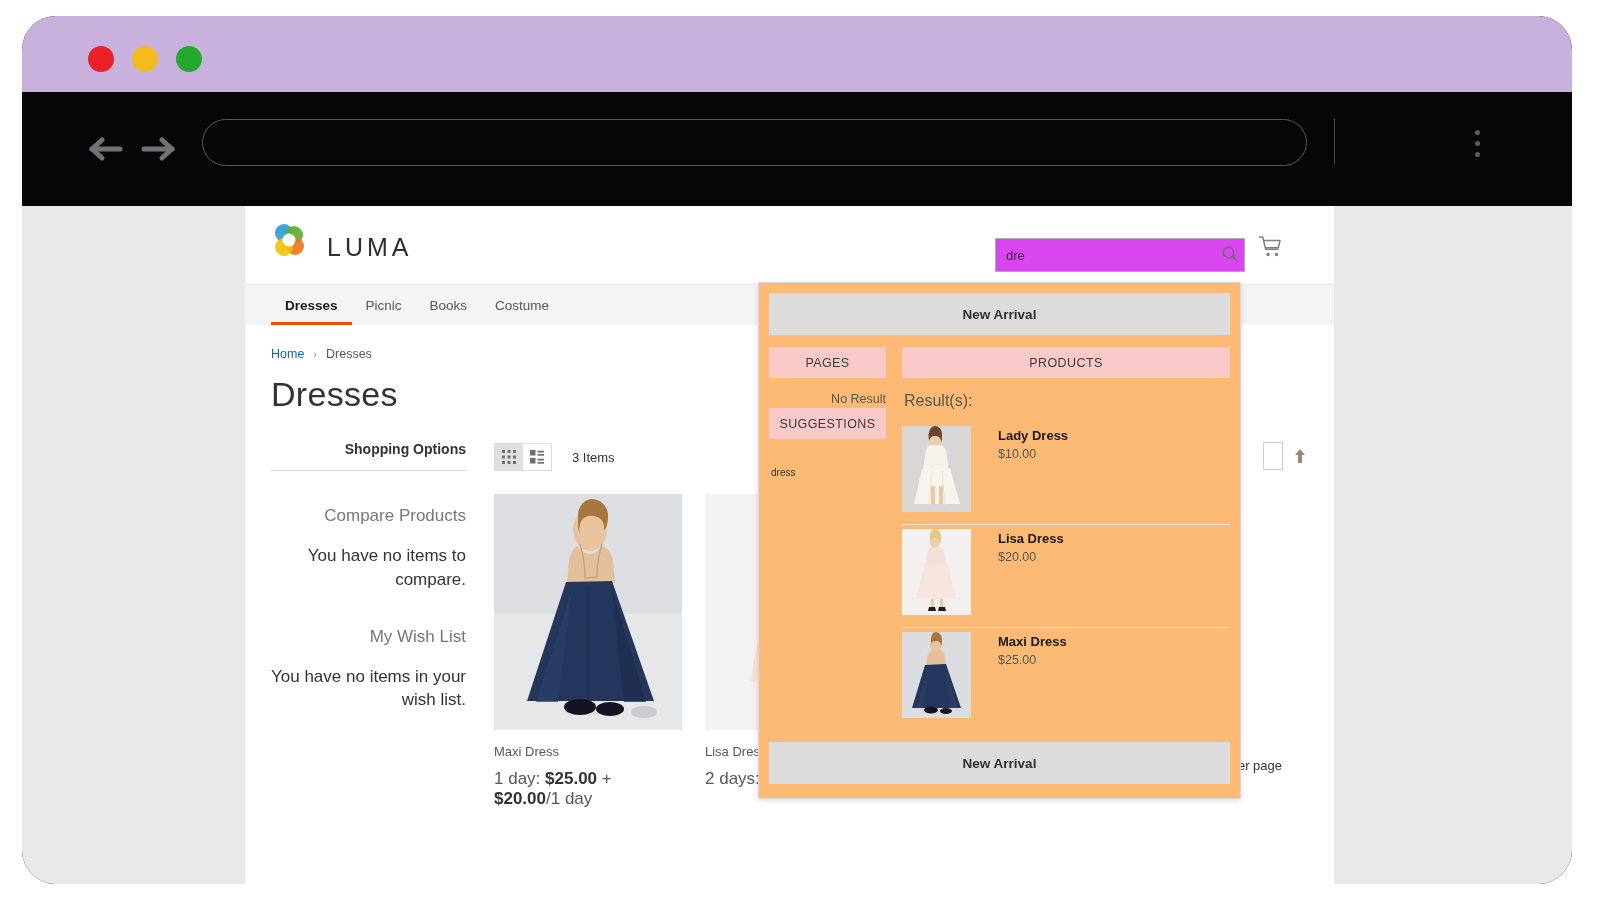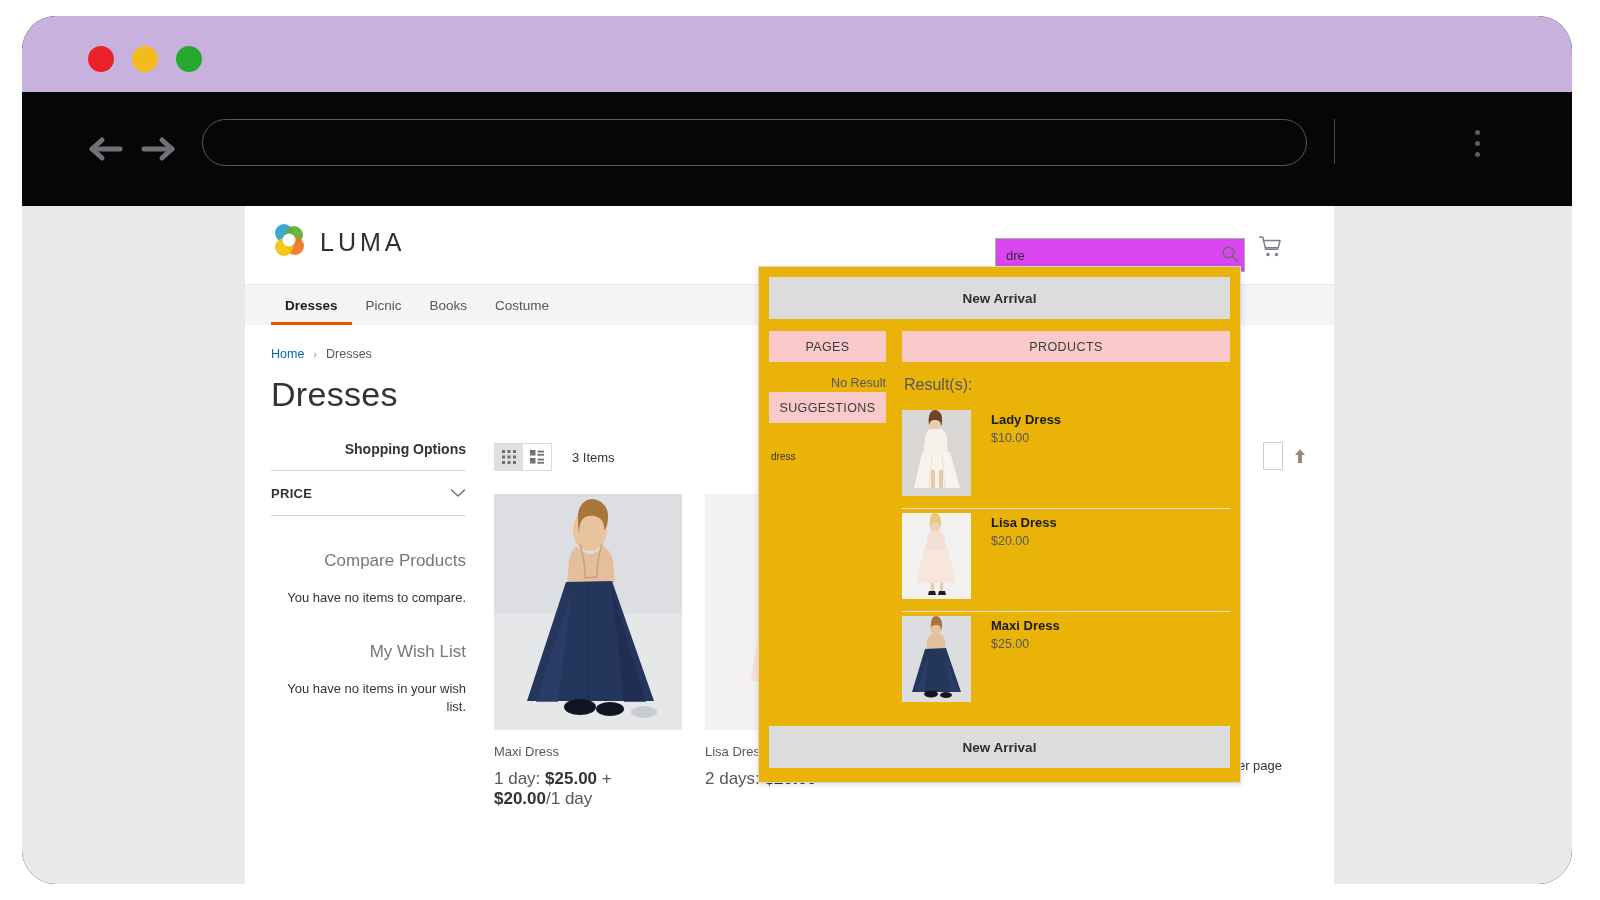--- a/index.html
+++ b/index.html
@@ -92,21 +92,21 @@
   }
 
   
   #site-header {
     position: relative;
     height: 78px;
     background: #ffffff;
   }
   #logo {
     position: absolute; left: 26px; top: 16px;
-    display: flex; align-items: center; gap: 13px;
+    display: flex; align-items: flex-end; gap: 20px;
   }
   #logo-text {
     font-size: 25px; letter-spacing: 4px;
     color: #2f2f2f; font-weight: 400;
   }
   #search-wrap {
     position: absolute; left: 750px; top: 32px;
     width: 250px; height: 34px;
   }
   #search-input {
@@ -182,21 +182,21 @@
   }
   .filter-row .label {
     font-size: 13px; font-weight: 700; color: #333;
     letter-spacing: 0.3px;
   }
   .block-title {
     font-size: 17px; font-weight: 400; color: #777;
     margin-top: 35px;
   }
   .block-text {
-    font-size: 13px; color: #333;
+    font-size: 17px; color: #333;
     margin-top: 18px; line-height: 1.4;
   }
 
   
   #main-col { flex: 1; padding-left: 28px; position: relative; }
   #toolbar-row {
     display: flex; align-items: center;
     height: 32px; position: relative;
   }
   .view-modes {
@@ -257,23 +257,23 @@
     border: 1px solid #ccc; background: #fff;
     height: 28px; padding: 0 5px 0 9px;
     font-size: 13px; color: #333;
     font-family: "Liberation Sans", sans-serif;
     border-radius: 2px;
   }
 
   
   #autocomplete {
     position: absolute;
-    left: 513px; top: 60px;
+    left: 513px; top: 76px;
     width: 483px;
-    background: #eab308;
+    background: #fdba74;
     border: 1px solid #d8d8d8;
     box-shadow: 0 2px 6px rgba(0,0,0,0.13);
     z-index: 50;
   }
   .ac-banner {
     background: #dcdcdc;
     height: 42px;
     margin: 10px 10px 0 10px;
     display: flex; align-items: center; justify-content: center;
     font-size: 13.5px; font-weight: 700; color: #2f2f2f;
@@ -298,21 +298,21 @@
   .ac-results-label {
     font-size: 16px; color: #575757;
     padding: 14px 0 12px 2px;
   }
   .ac-suggestion {
     font-size: 10px; color: #333;
     padding: 28px 0 0 2px;
     cursor: pointer;
   }
   .ac-product {
-    display: flex; gap: 20px;
+    display: flex; gap: 27px;
     padding: 4px 0 12px 0;
     border-bottom: 1px solid #e6e6e6;
     cursor: pointer;
   }
   .ac-product:last-child { border-bottom: none; }
   .ac-thumb {
     width: 69px; height: 86px;
     flex: none; overflow: hidden;
     background: #eeeeee; position: relative;
   }
@@ -429,28 +429,20 @@
           <span>Dresses</span>
         </div>
 
         <h1 id="page-title">Dresses</h1>
 
         <div id="cols">
 
           <div id="sidebar">
             <div class="side-heading">Shopping Options</div>
 
-            <div class="filter-row">
-              <span class="label">PRICE</span>
-              <span>
-                <svg width="16" height="10" viewBox="0 0 16 10">
-                    <path d="M1.5 2l6.5 6 6.5-6" fill="none" stroke="#757575" stroke-width="1.6" stroke-linecap="round" stroke-linejoin="round"></path>
-                  </svg>
-              </span>
-            </div>
 
             <div class="block-title">Compare Products</div>
             <div class="block-text">You have no items to compare.</div>
 
             <div class="block-title">My Wish List</div>
             <div class="block-text">You have no items in your wish list.</div>
           </div>
 
           <div id="main-col">
 

